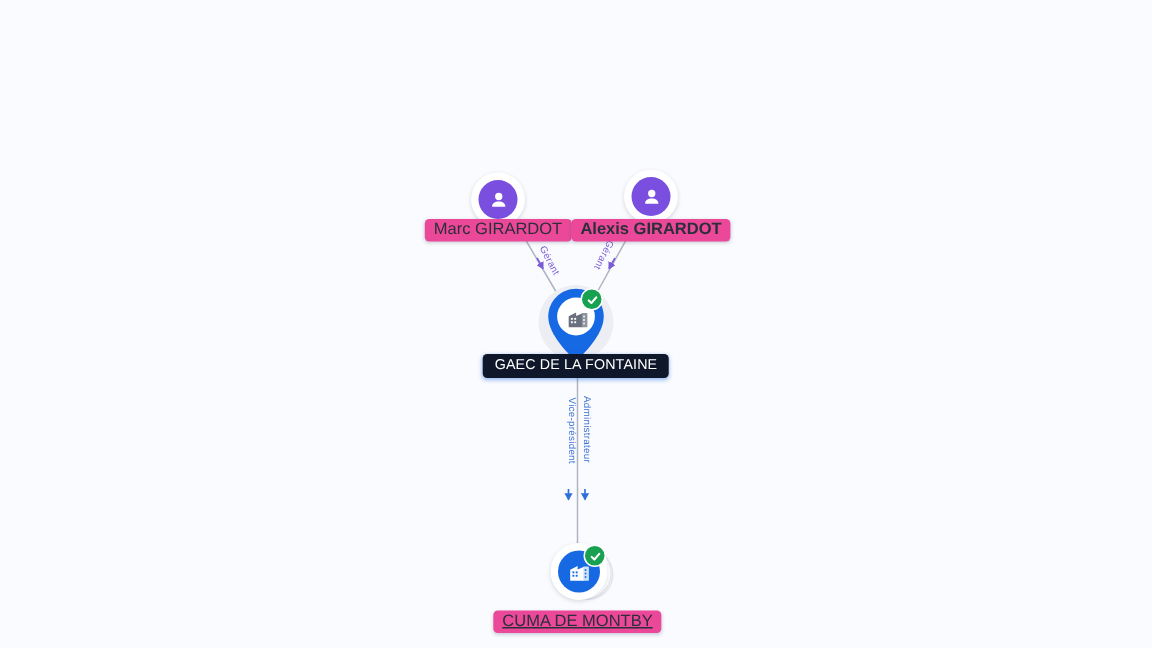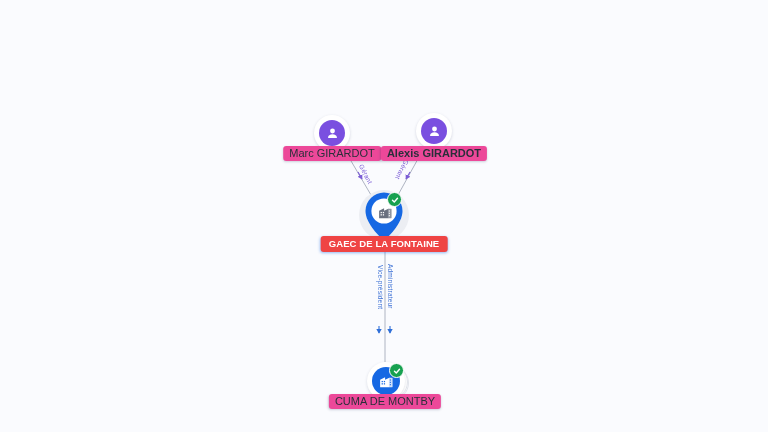--- a/index.html
+++ b/index.html
@@ -151,23 +151,23 @@
     padding: 0 6px;
     border-radius: 3px;
     font-size: 11px;
     white-space: nowrap;
     background: #ec4899;
     color: #2a2f3a;
     box-shadow: 0 1px 2.5px rgba(40,50,90,0.22);
     transform: translateX(-50%);
   }
   .label-chip.primary {
-    background: #ef4444;
+    background: #0f172a;
     color: #ffffff;
-    font-weight: bold;
+    font-weight: normal;
     height: 16px;
     line-height: 16px;
     font-size: 9.5px;
     letter-spacing: 0.1px;
     padding: 0 8px;
     box-shadow: 0 1px 3px rgba(22,104,227,0.45);
   }
 </style>
 </head>
 <body style="background: rgb(250, 251, 254);">
@@ -274,15 +274,15 @@
         <rect x="16.7" y="12.4" width="1.5" height="1.6" fill="#1668e3"></rect>
         <rect x="16.7" y="15.7" width="1.5" height="1.6" fill="#1668e3"></rect>
       </svg>
     </div>
     <div class="badge-check" style="left:28px; top:3px;">
       <svg width="8" height="8" viewBox="0 0 24 24" fill="none" stroke="#ffffff" stroke-width="4.2" stroke-linecap="round" stroke-linejoin="round">
         <path d="M4.5 12.8 L9.8 18 L19.5 6.8"></path>
       </svg>
     </div>
   </div>
-  <div class="label-chip" style="left:385px; top:394px;">CUMA DE MONTBY</div>
+  <div class="label-chip" style="left:385px; top:407px;text-decoration:underline;">CUMA DE MONTBY</div>
 
 </div>
 
 </body></html>

